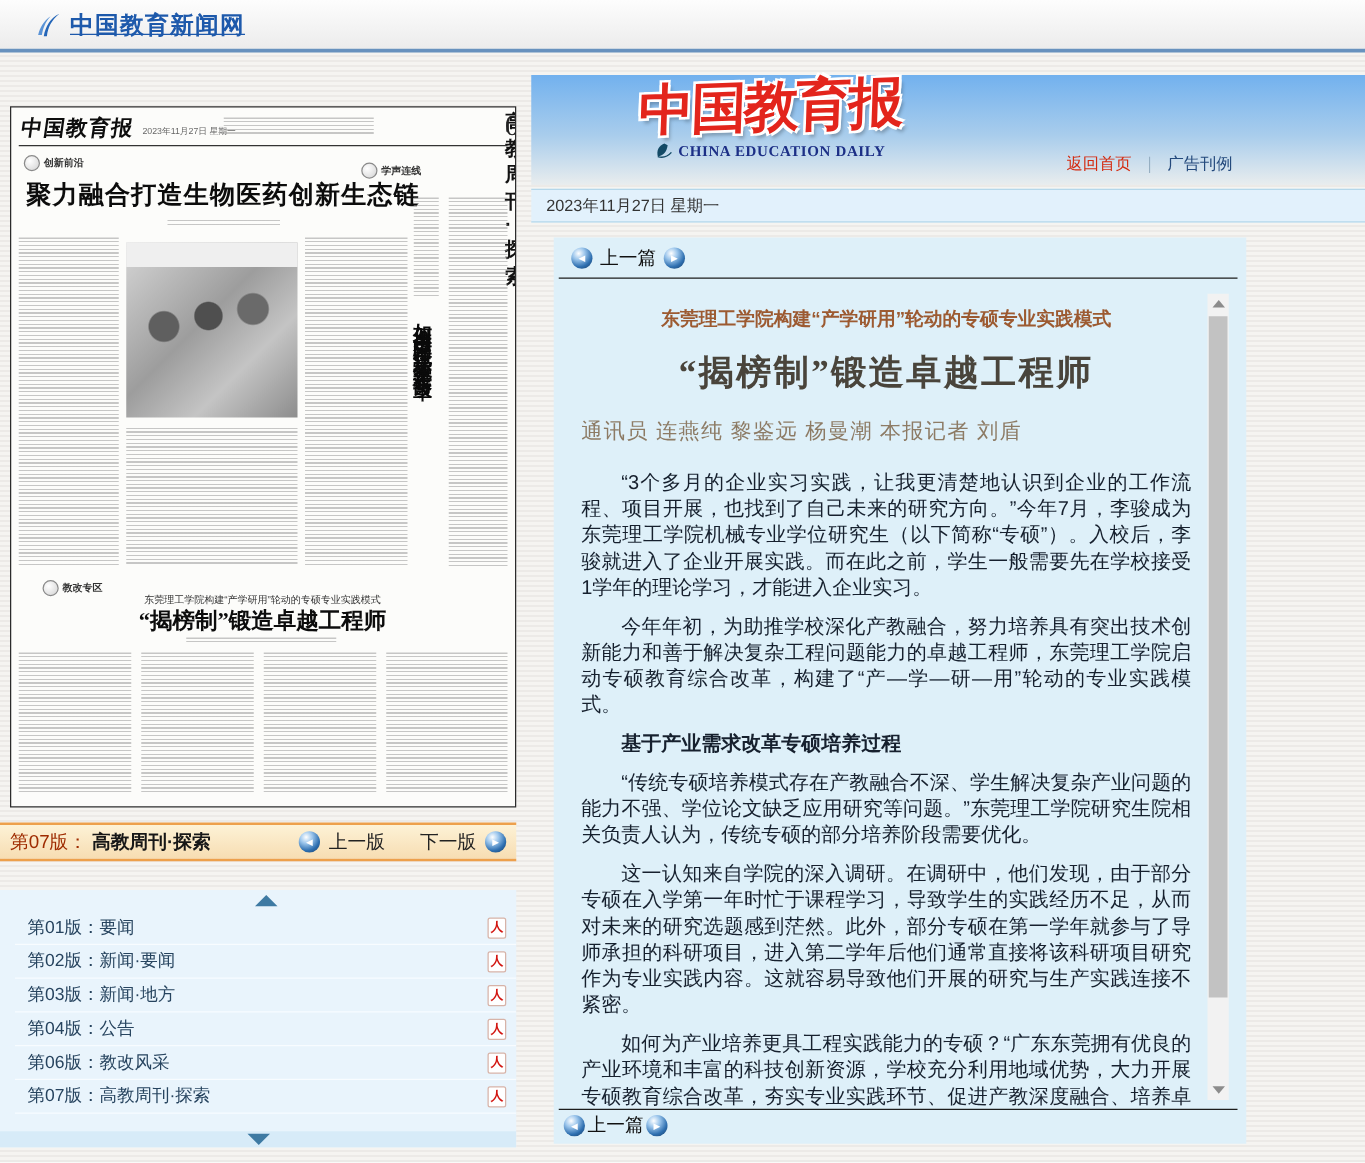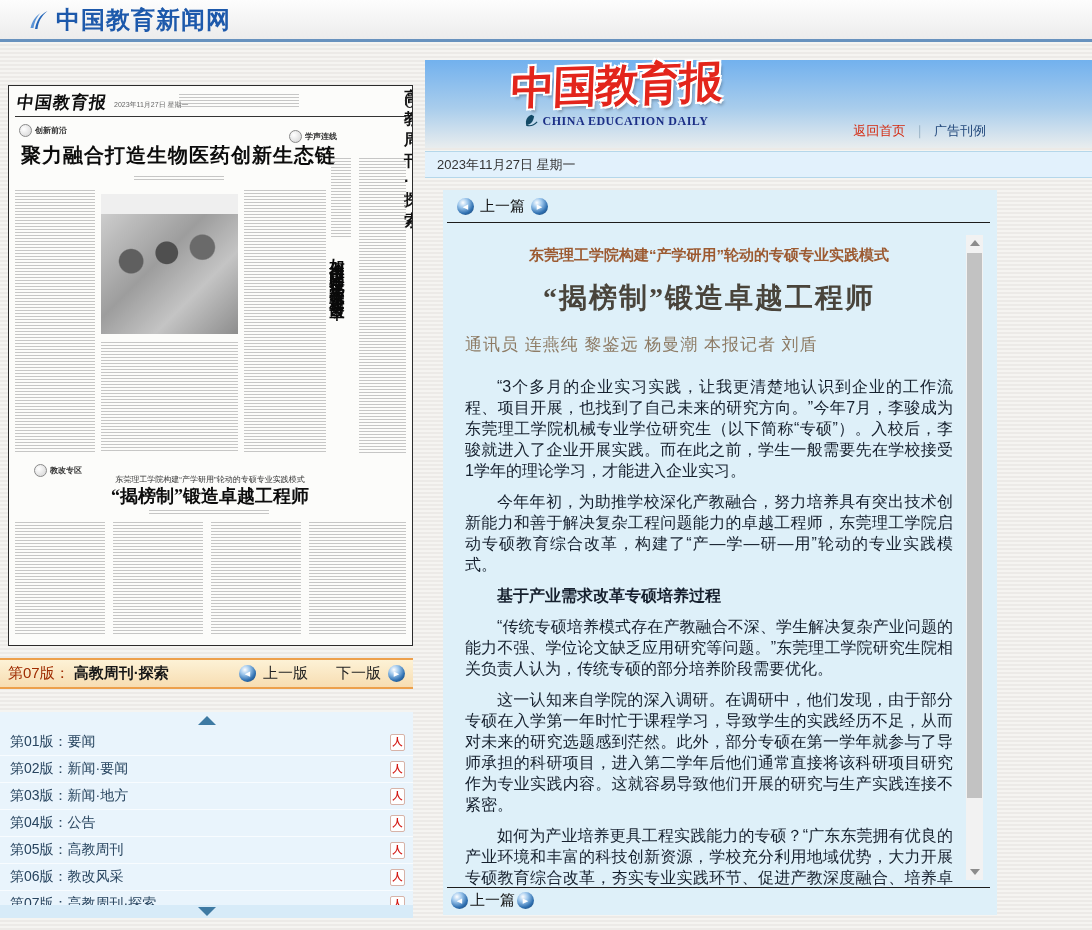--- a/index.html
+++ b/index.html
@@ -12,21 +12,21 @@
 
   
   .topnav {
     position:absolute; top:0; left:0; width:1092px; height:42px;
     background:linear-gradient(180deg,#fdfdfd,#ececec);
     border-bottom:3px solid #6892be;
     display:flex; align-items:center;
   }
   .logo { display:flex; align-items:center; gap:6px; margin-left:26px; }
   .logo svg { width:24px; height:24px; }
-  .logo-text { font-size:24px; font-weight:bold; color:#1d59ab; letter-spacing:1px; }
+  .logo-text { font-size:19px; font-weight:bold; color:#1d59ab; letter-spacing:1px;text-decoration:underline; }
   .sitenav { list-style:none; display:flex; align-items:center; margin-left:auto; margin-right:96px; }
   .sitenav li { font-size:13px; color:#4d4d4d; cursor:pointer; white-space:nowrap; }
   .sitenav li + li::before { content:"｜"; color:#b8b8b8; font-size:12px; margin:0 9px; }
 
   
   .paper {
     position:absolute; left:8px; top:85px; width:405px; height:561px;
     background:#fcfcfa; border:1px solid #2c2c2c; overflow:hidden;
   }
   .paper * { position:absolute; }
@@ -82,21 +82,21 @@
   .ed-nav { margin-left:auto; display:flex; align-items:center; gap:7px; font-size:15px; color:#222;text-align:right; }
   .ed-nav .gap { width:14px; }
   .orb { width:17px; height:17px; border-radius:50%; flex:none; cursor:pointer;
     background:radial-gradient(circle at 35% 28%, #ffffff, #9cc6ec 30%, #2e6fb0 65%, #17375e);
     display:inline-flex; align-items:center; justify-content:center; color:#fff; font-size:7px; }
   .orb-left::before { content:"◀"; } .orb-right::before { content:"▶"; }
 
   
   .page-list-wrap {
     position:absolute; left:0; top:712px; width:413px; height:206px;
-    background:#e9f4fc; overflow:hidden;
+    background:#e9f4fc; overflow:hidden;padding-left:12px;
   }
   .list-up { height:17px; display:flex; align-items:center; justify-content:center; cursor:pointer; }
   .tri-up { width:0; height:0; border-left:9px solid transparent; border-right:9px solid transparent;
             border-bottom:9px solid #3e7aa3; }
   .plist { list-style:none; }
   .plist li { height:27px; display:flex; align-items:center; padding:0 8px 0 10px;
               border-bottom:1px solid #f8fcff; cursor:pointer; }
   .plist .plabel { font-size:14px; color:#27445f; }
   .pdf { margin-left:auto; width:15px; height:17px; background:#fff; border:1px solid #d7b3a8;
          border-radius:2px; display:flex; align-items:center; justify-content:center; cursor:pointer; }
@@ -248,24 +248,20 @@
       <li>
         <span class="plabel">第03版：新闻·地方</span>
         <span class="pdf"></span>
       </li>
 
       <li>
         <span class="plabel">第04版：公告</span>
         <span class="pdf"></span>
       </li>
 
-      <li>
-        <span class="plabel">第05版：高教周刊</span>
-        <span class="pdf"></span>
-      </li>
 
       <li>
         <span class="plabel">第06版：教改风采</span>
         <span class="pdf"></span>
       </li>
 
       <li>
         <span class="plabel">第07版：高教周刊·探索</span>
         <span class="pdf"></span>
       </li>

